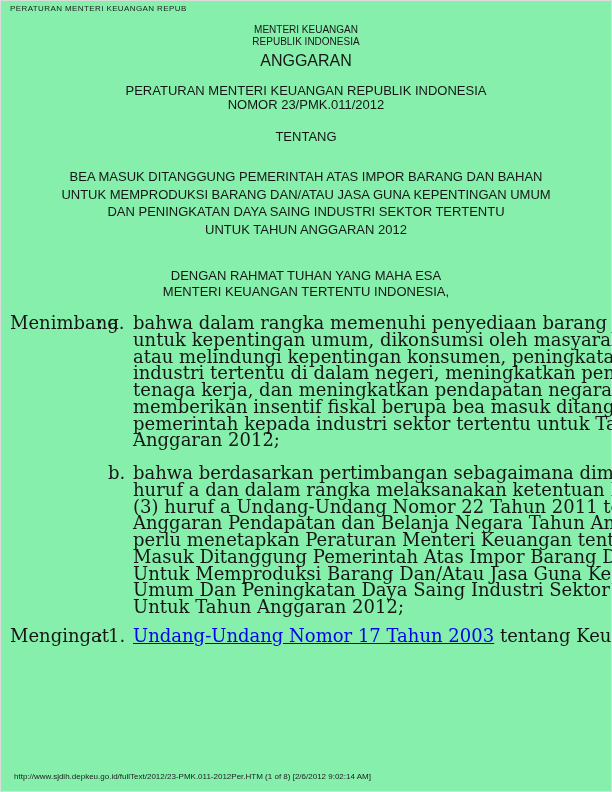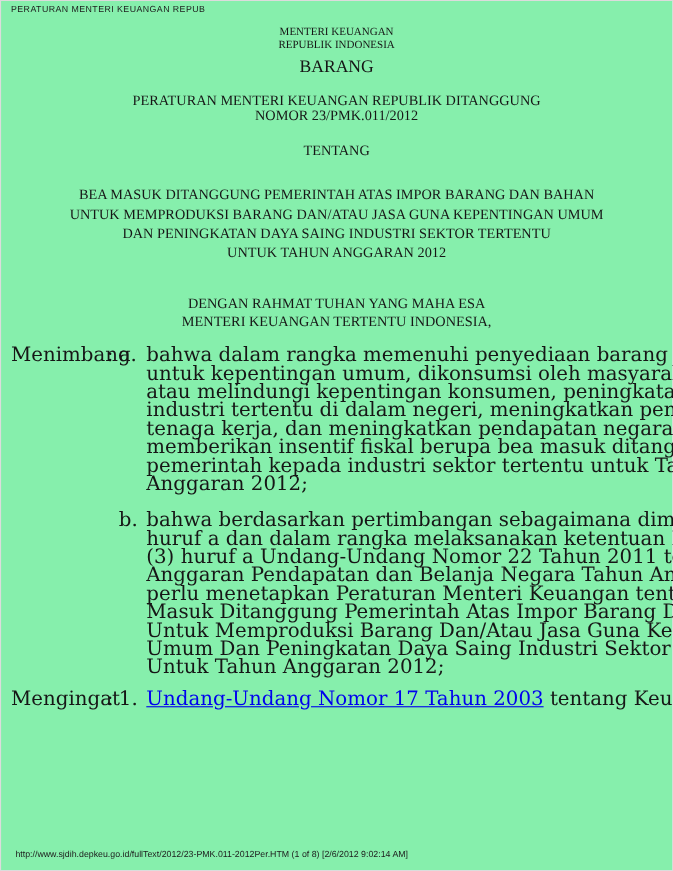--- a/index.html
+++ b/index.html
@@ -15,21 +15,21 @@
     box-shadow: inset 0 0 0 1px #dcdcdc;
   }
   .print-header {
     position: absolute; top: 4px; left: 10px;
     font-family: "Liberation Sans", sans-serif;
     font-size: 8px; letter-spacing: 0.4px; color: #1c1c1c;
   }
   .centered {
     position: absolute; left: 0; width: 100%;
     text-align: center;
-    font-family: Liberation Serif, serif;
+    font-family: Liberation Sans, sans-serif;
   }
   .letterhead { top: 24px; font-size: 10px; line-height: 12px; }
   .salinan { top: 52px; font-size: 16px; }
   .reg-title { top: 84px; font-size: 13px; line-height: 13.5px; }
   .tentang { top: 129px; font-size: 13px; }
   .subject { top: 168px; font-size: 13px; line-height: 17.5px; white-space: pre; }
   .invocation { top: 268px; font-size: 13px; }
   .authority { top: 284px; font-size: 13px; }
   .clause {
     position: absolute; left: 10px;
@@ -57,24 +57,24 @@
 
 <div class="page">
 
   <div class="print-header">PERATURAN MENTERI KEUANGAN REPUB</div>
 
   <div class="centered letterhead">
     <div>MENTERI KEUANGAN</div>
     <div>REPUBLIK INDONESIA</div>
   </div>
 
-  <div class="centered salinan">BARANG</div>
+  <div class="centered salinan">ANGGARAN</div>
 
   <div class="centered reg-title">
-    <div>PERATURAN MENTERI KEUANGAN REPUBLIK DITANGGUNG</div>
+    <div>PERATURAN MENTERI KEUANGAN REPUBLIK INDONESIA</div>
     <div>NOMOR 23/PMK.011/2012</div>
   </div>
 
   <div class="centered tentang">TENTANG</div>
 
   <div class="centered subject">BEA MASUK DITANGGUNG PEMERINTAH ATAS IMPOR BARANG DAN BAHAN
 UNTUK MEMPRODUKSI BARANG DAN/ATAU JASA GUNA KEPENTINGAN UMUM
 DAN PENINGKATAN DAYA SAING INDUSTRI SEKTOR TERTENTU
 UNTUK TAHUN ANGGARAN 2012</div>
 

